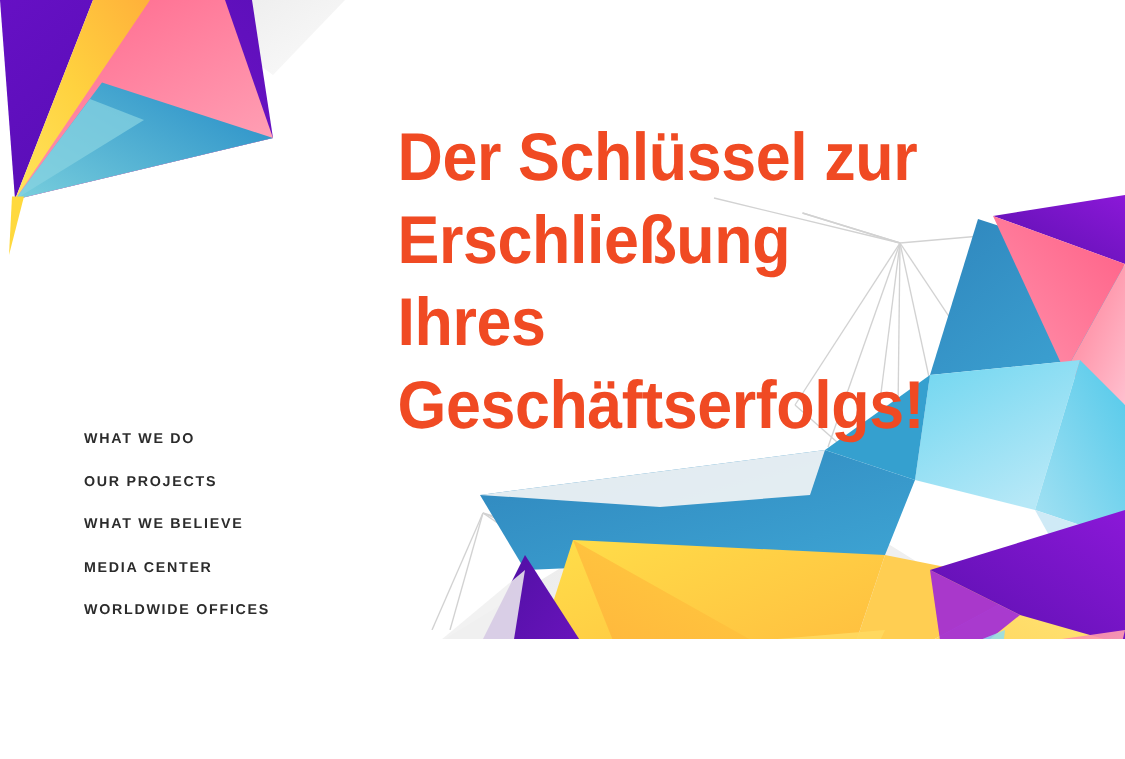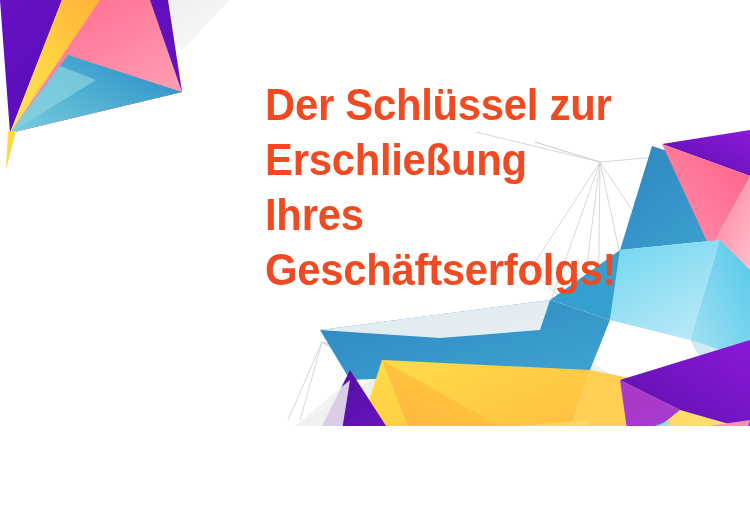--- a/index.html
+++ b/index.html
@@ -258,20 +258,27 @@
     <path d="M48 6 L86 55" stroke="#e0e0e0" stroke-width="0.8" fill="none"></path>
   </svg>
 
   <h1 class="headline">
     <span class="headline-line">Der Schlüssel zur</span>
     <span class="headline-line">Erschließung</span>
     <span class="headline-line">Ihres</span>
     <span class="headline-line">Geschäftserfolgs!</span>
   </h1>
 
+  <nav class="nav">
+    <a class="nav-item">WHAT WE DO</a>
+    <a class="nav-item">OUR PROJECTS</a>
+    <a class="nav-item">WHAT WE BELIEVE</a>
+    <a class="nav-item">MEDIA CENTER</a>
+    <a class="nav-item">WORLDWIDE OFFICES</a>
+  </nav>
 
   <div class="social">
 
     <a class="social-link" title="Facebook">
       <svg width="15" height="15" viewBox="0 0 24 24" aria-hidden="true">
         <path fill="currentColor" d="M15.2 3.2h-2.6c-2.4 0-4 1.7-4 4.2V9.6H6.3v3.1h2.3V21h3.3v-8.3h2.6l.4-3.1h-3V7.8c0-.9.3-1.5 1.5-1.5h1.8V3.2z"></path>
       </svg>
     </a>
 
     <a class="social-link" title="Twitter">

